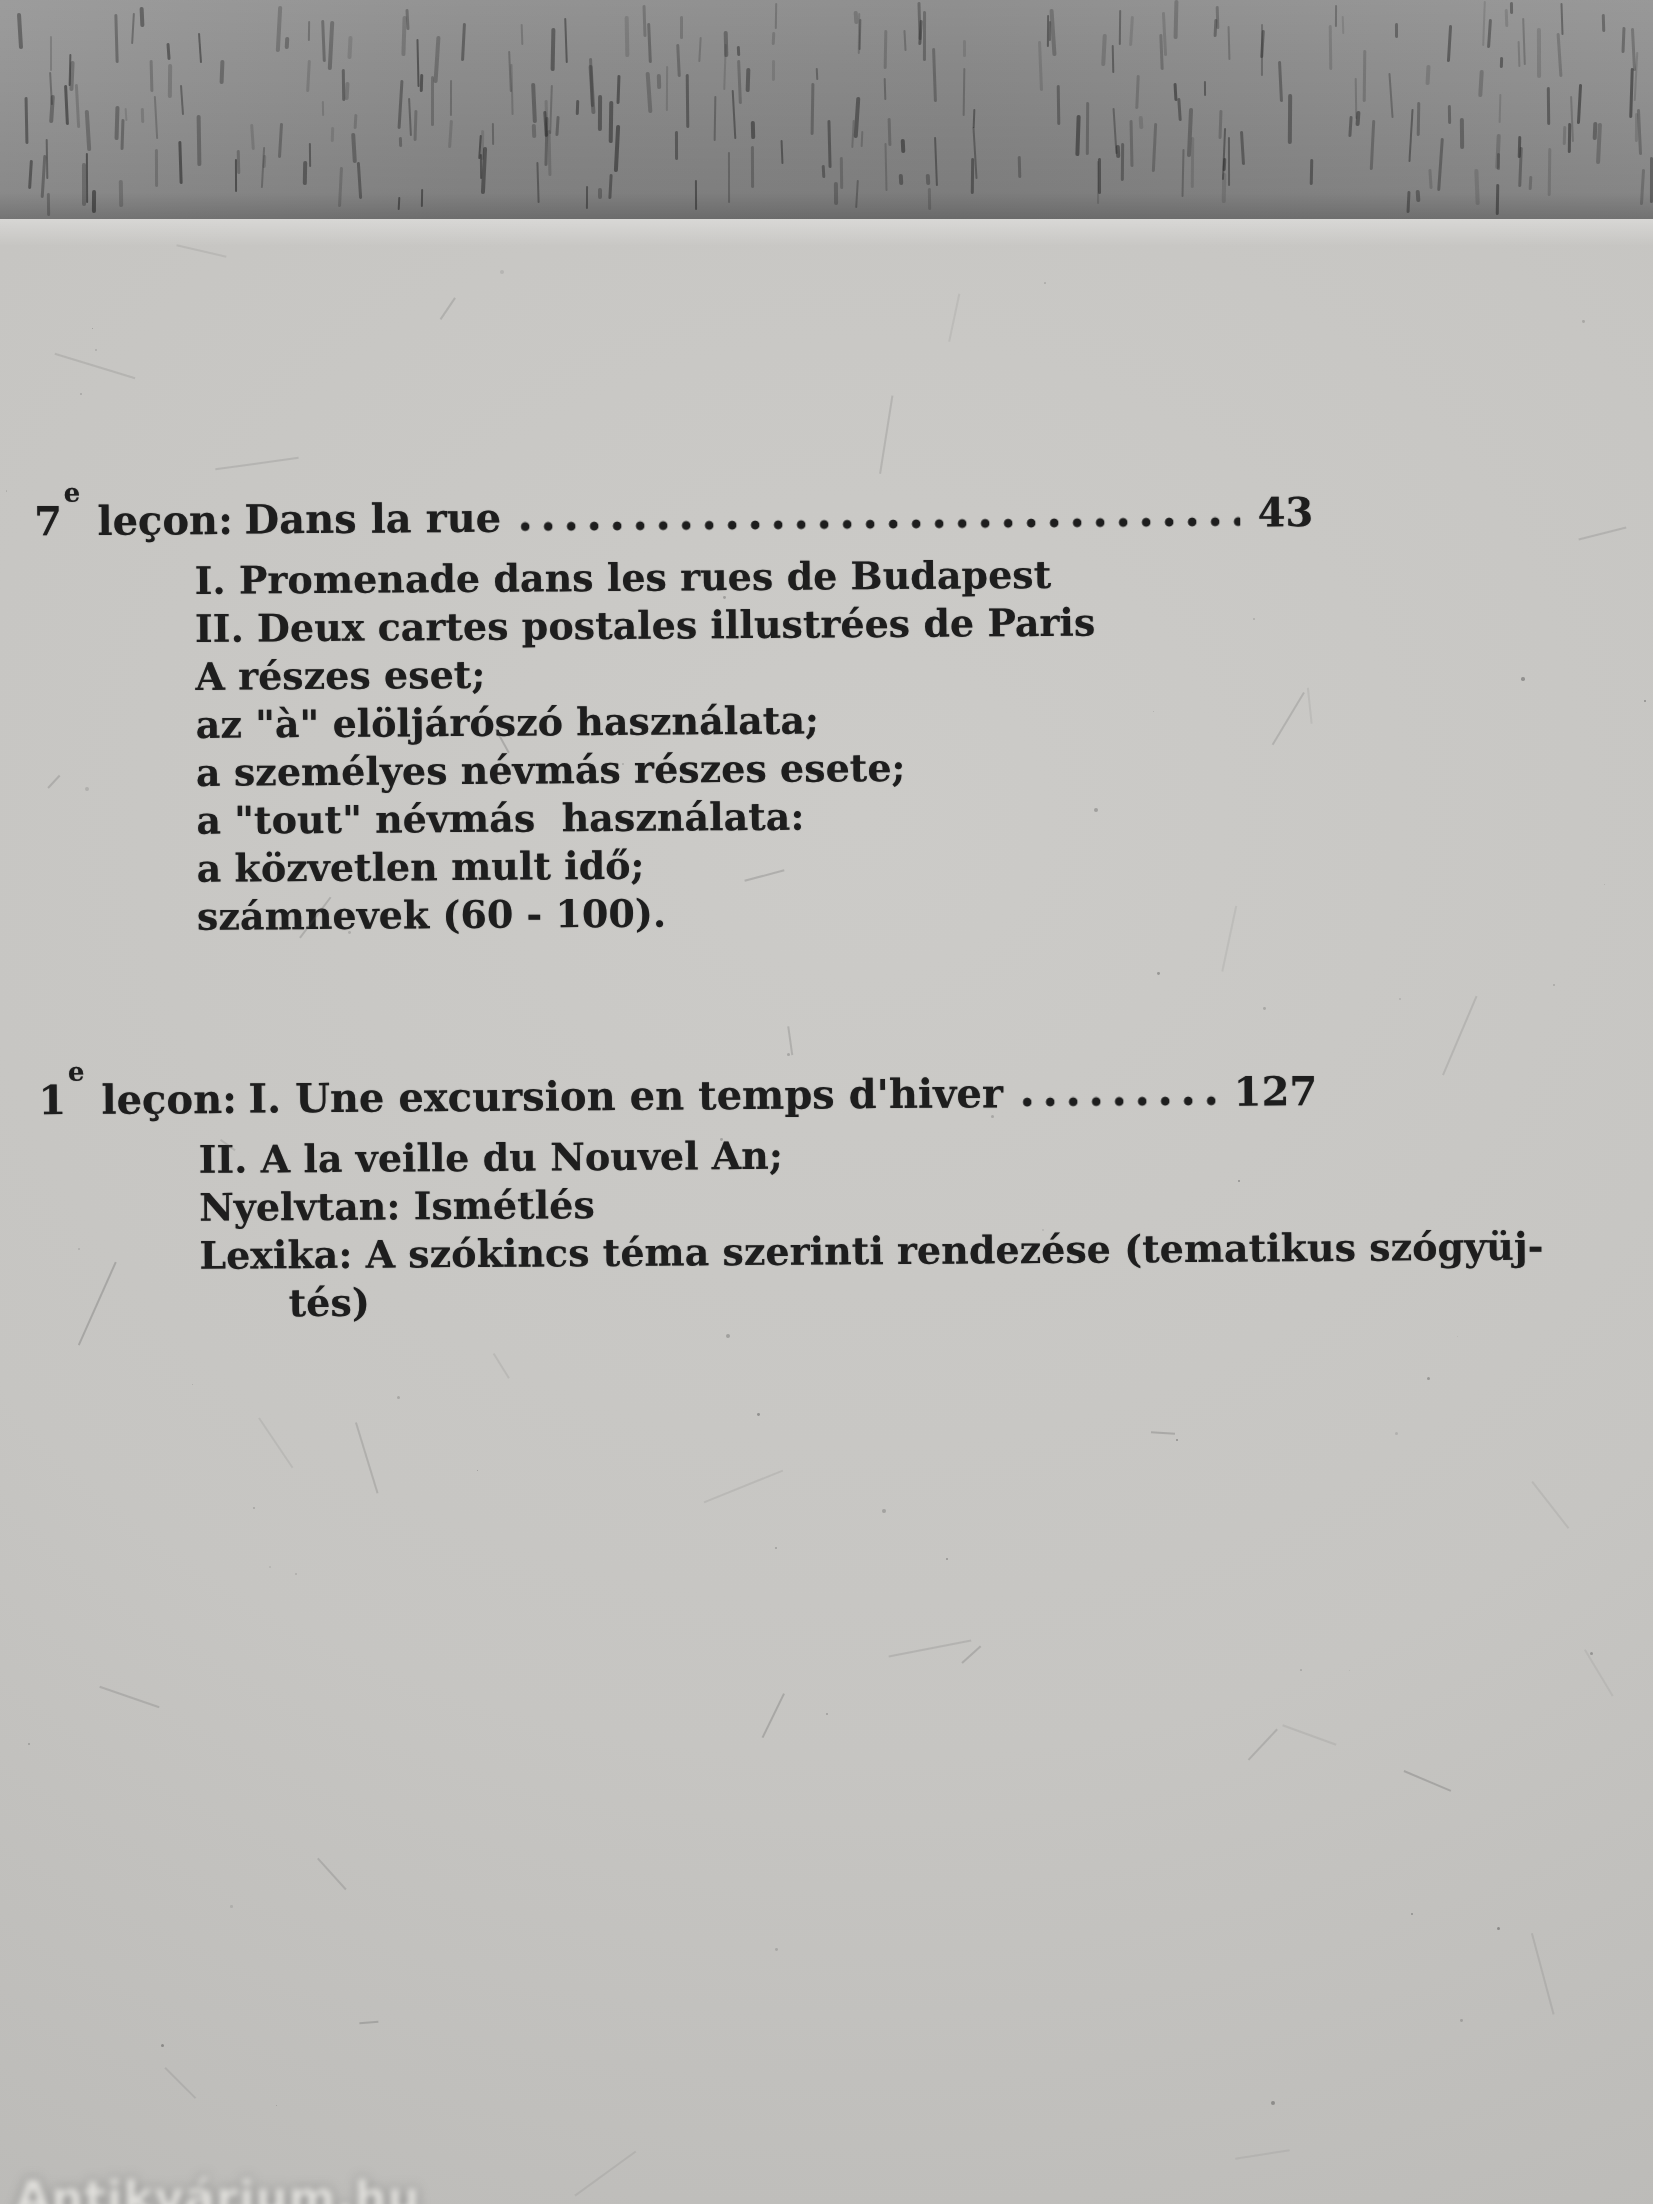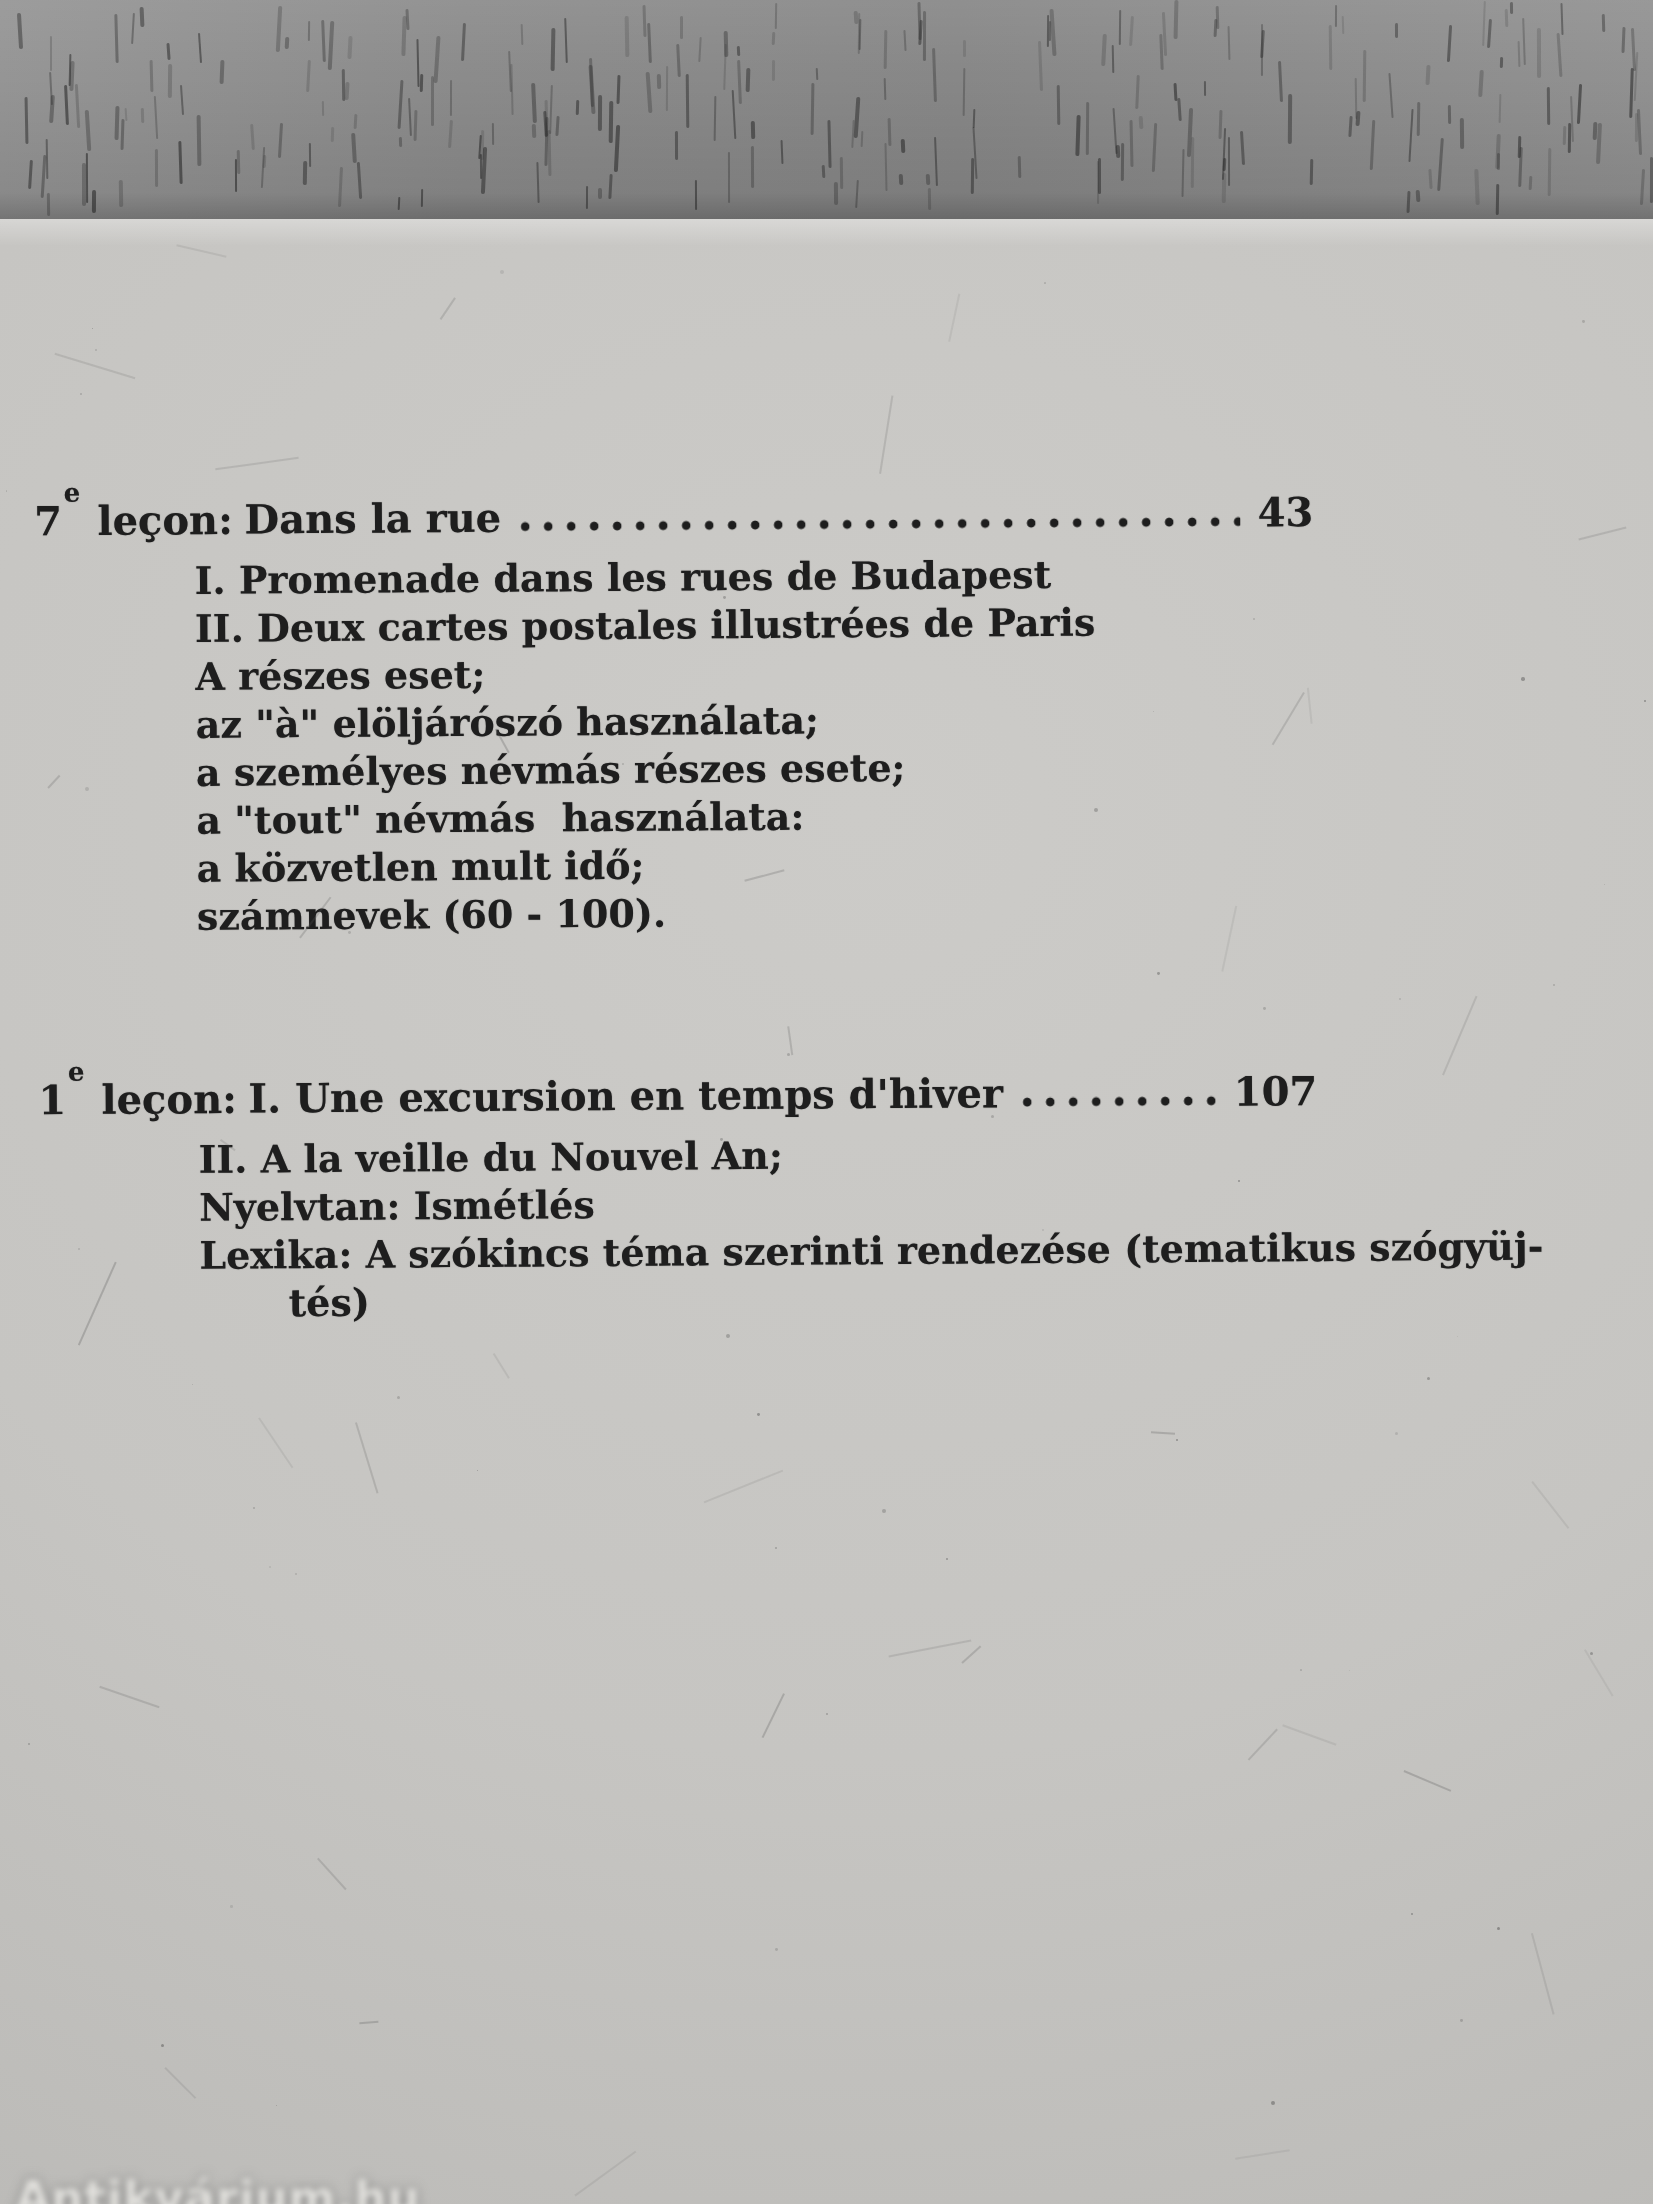--- a/index.html
+++ b/index.html
@@ -345,21 +345,21 @@
       <span class="pagenum">43</span>
     </div>
     <div class="details"><div class="line">I. Promenade dans les rues de Budapest</div><div class="line">II. Deux cartes postales illustrées de Paris</div><div class="line">A részes eset;</div><div class="line">az "à" elöljárószó használata;</div><div class="line">a személyes névmás részes esete;</div><div class="line">a "tout" névmás  használata:</div><div class="line">a közvetlen mult idő;</div><div class="line">számnevek (60 - 100).</div></div>
   </section>
 
   <section class="entry">
     <div class="head">
       <span class="lesson"><span class="num">1</span><sup class="ord">e</sup><span class="lab"> leçon:</span></span>
       <span class="title">I. Une excursion en temps d'hiver</span>
       <span class="leader"></span>
-      <span class="pagenum">107</span>
+      <span class="pagenum">127</span>
     </div>
     <div class="details"><div class="line">II. A la veille du Nouvel An;</div><div class="line">Nyelvtan: Ismétlés</div><div class="line">Lexika: A szókincs téma szerinti rendezése (tematikus szógyüj-</div><div class="line cont">tés)</div></div>
   </section>
 </div>
     <div class="watermark">Antikvárium.hu</div>
   <div class="speck" style="left: 295px; top: 1354px; width: 2.4px; height: 2.4px; background: rgba(55, 55, 55, 0.17);"></div>
       <div class="speck" style="left: 348px; top: 712px; width: 2.9px; height: 2.9px; background: rgba(55, 55, 55, 0.19);"></div>
       <div class="speck" style="left: 1042px; top: 1010px; width: 2px; height: 2px; background: rgba(55, 55, 55, 0.14);"></div>
       <div class="speck" style="left: 726px; top: 1115px; width: 3.9px; height: 3.9px; background: rgba(55, 55, 55, 0.27);"></div>
       <div class="speck" style="left: 1399px; top: 779px; width: 1.9px; height: 1.9px; background: rgba(55, 55, 55, 0.16);"></div>

